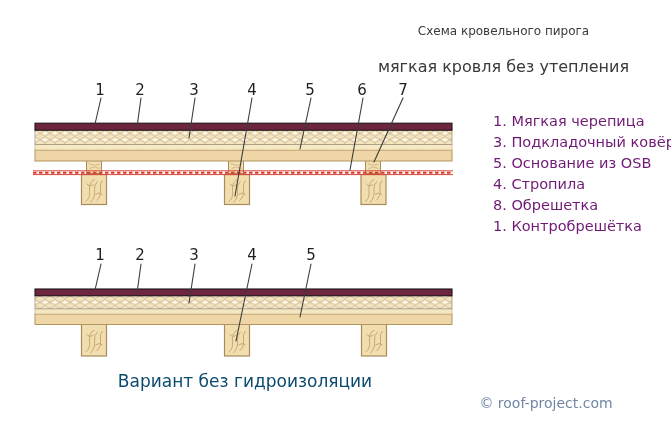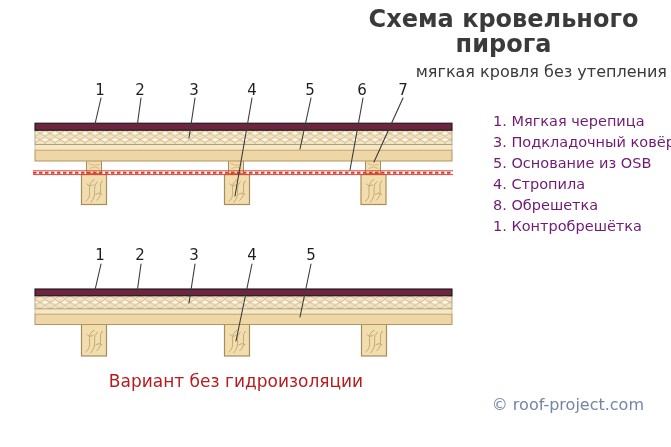--- a/index.html
+++ b/index.html
@@ -1,36 +1,36 @@
 <!DOCTYPE html>
 <html><head>
 <meta charset="utf-8">
 <style>
   html,body { margin:0; padding:0; background:#ffffff; }
   .page {
     position:relative; width:671px; height:447px; background:#ffffff;
     font-family:"DejaVu Sans", sans-serif; overflow:hidden;
   }
   .title-block { position:absolute; left:336px; top:7px; width:335px; text-align:center; color:#3a3a3a; }
-  .title    { margin:0; font-size:24px; font-weight:bold; line-height:25px; }
-  .subtitle { margin:4px; font-size:16px; font-weight:normal; line-height:22px;text-align:right; }
+  .title    { margin:12px; font-size:12px; font-weight:normal; line-height:25px; }
+  .subtitle { margin:12px; font-size:16px; font-weight:normal; line-height:22px; }
 
   .legend { position:absolute; left:478px; top:96px; margin:15px; padding:0;
             list-style:none; font-size:14.5px; color:#701a75; }
   .legend li { height:21px; line-height:21px; white-space:nowrap; }
 
   .diagram { position:absolute; }
   .diagram.top    { left:25px; top:70px; }
   .diagram.bottom { left:25px; top:240px; }
 
-  .caption { position:absolute; left:16px; top:371px; width:440px;
-             text-align:center; font-size:17px; color:#b91c1c; }
+  .caption { position:absolute; left:25px; top:371px; width:440px;
+             text-align:center; font-size:17px; color:#0c4a6e; }
 
   .watermark { position:absolute; left:448px; top:395px; width:196px;
-               text-align:right; font-size:16px; color:#7286a5; }
+               text-align:center; font-size:14px; color:#7286a5; }
 
   svg text.num { font-family:"DejaVu Sans", sans-serif; font-size:15px; fill:#1f1f1f; }
 </style>
 </head>
 <body>
 
 <div class="page">
 
   <div class="title-block">
     <h1 class="title">Схема кровельного пирога</h1>

